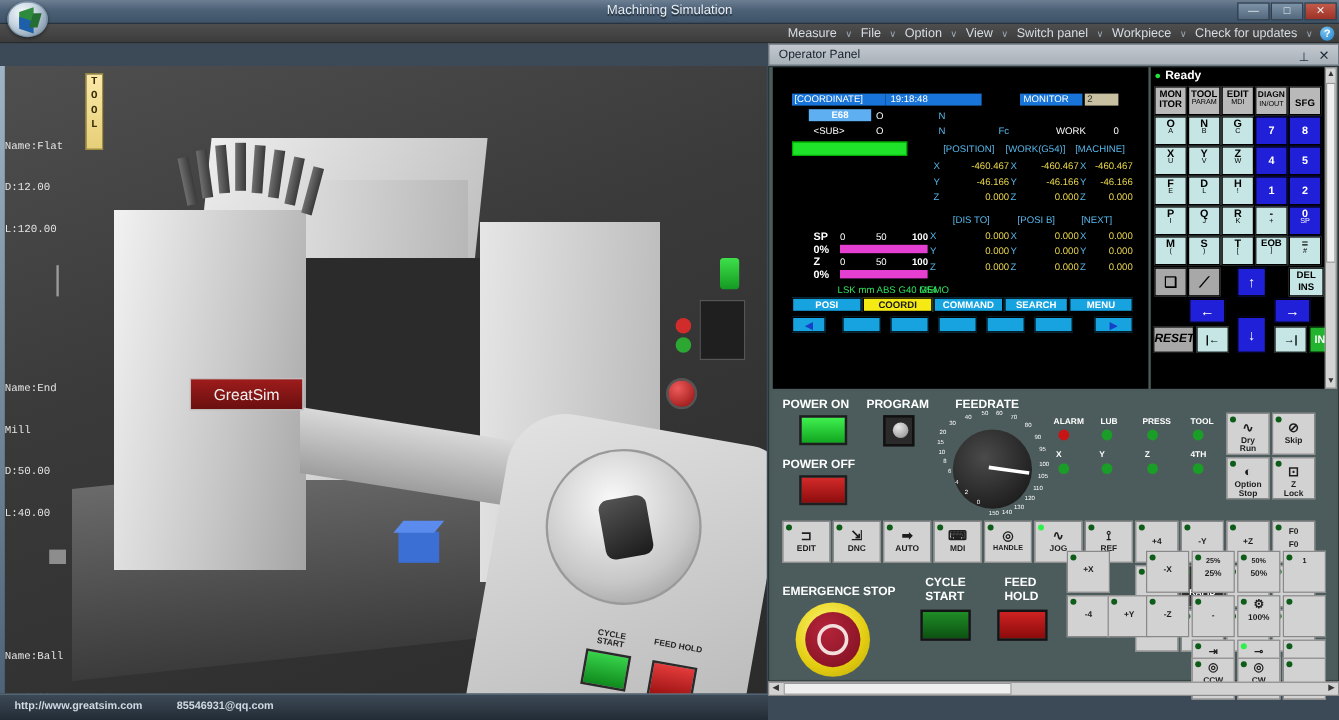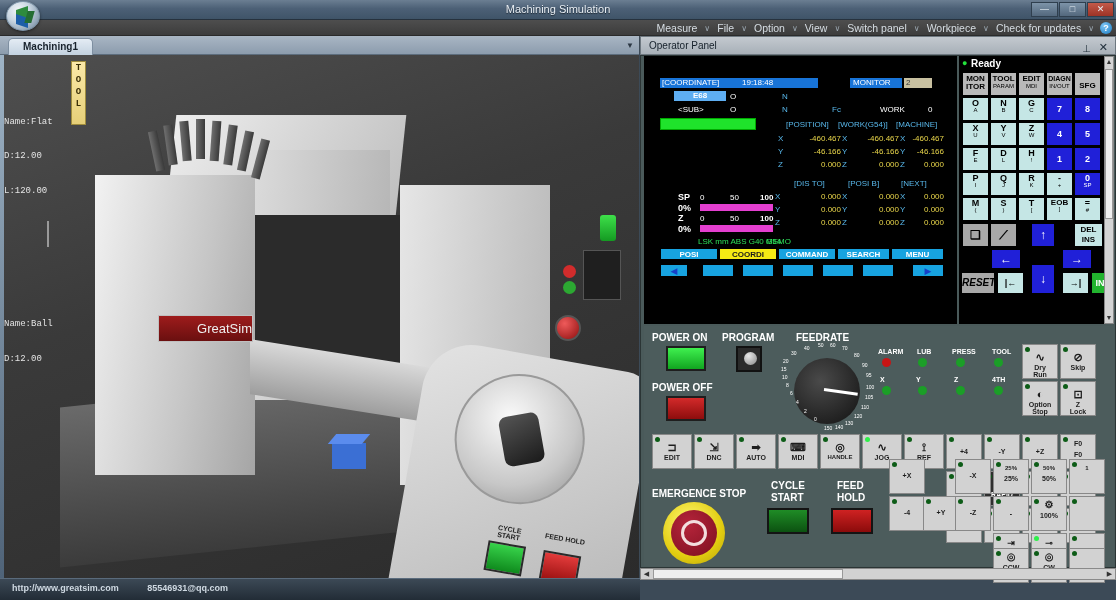--- a/index.html
+++ b/index.html
@@ -99,21 +99,21 @@
   .mach-head { left:170px; top:60px; width:230px; height:120px;
      background:linear-gradient(120deg,#ededed,#bdbdbd); transform:skewX(-6deg); }
   .mach-right { left:400px; top:130px; width:150px; height:300px;
      background:linear-gradient(95deg,#e6e6e6,#b8b8b8); }
   .mach-cab-dark { left:235px; top:160px; width:175px; height:170px; background:#2b2b2b; }
   .mach-table { left:250px; top:300px; width:200px; height:55px;
      background:linear-gradient(180deg,#d9d9d9,#9d9d9d); transform:skewY(9deg); }
   .logo-plate {
     left:158px; top:260px; width:95px; height:27px;
     background:linear-gradient(180deg,#9e1c1c,#6a0f0f); border:1px solid #c0c0c0;
-    color:#efefef; font-size:13px; text-align:right; line-height:26px;
+    color:#efefef; font-size:13px; text-align:center; line-height:26px;
     font-family:"Liberation Sans",sans-serif;
   }
   .blue-cube { left:332px; top:388px; width:34px; height:26px; background:#3b6fd4; }
   .blue-cube:after{content:"";position:absolute;left:0;top:-9px;width:34px;height:10px;background:#5b8ced;transform:skewX(-40deg);}
   .atc { left:150px; top:70px; width:180px; height:120px; }
   .atc i { position:absolute; width:9px; height:40px; background:linear-gradient(90deg,#6f6f6f,#3a3a3a); }
   .green-btn-top { left:600px; top:160px; width:16px; height:26px;
      background:linear-gradient(180deg,#3ee04a,#149a22); border-radius:3px; }
   .pendant {
     left:405px; top:300px; width:230px; height:280px;
@@ -279,24 +279,20 @@
       <div class="tm">Switch panel</div>
       <div class="cv">∨</div>
       <div class="tm">Workpiece</div>
       <div class="cv">∨</div>
       <div class="tm">Check for updates</div>
       <div class="cv">∨</div>
       <div class="helpic">?</div>
     </div>
   </div>
 
-  <div class="doc-tabbar">
-    <div class="doc-tab">Machining1</div>
-    <div class="doc-tab-arrow">▼</div>
-  </div>
 
   <div class="viewport">
     <div class="vp-left-strip"></div>
 
     <div class="m mach-base"></div>
     <div class="m mach-head"></div>
     <div class="m mach-col2"></div>
     <div class="m mach-cab-dark"></div>
     <div class="m mach-right"></div>
     <div class="m mach-col"></div>
@@ -332,20 +328,27 @@
 
     </div>
 
     <div class="toolpanel">
       <div class="tool-tab">T<br>O<br>O<br>L</div>
       <div class="tool-grp">
         <div>Name:Flat</div>
         <div>D:12.00</div>
         <div>L:120.00</div>
         <div class="tool-shaft" style="height:26px;"></div>
+      </div>
+      <div class="tool-grp">
+        <div>Name:End</div>
+        <div>Mill</div>
+        <div>D:50.00</div>
+        <div>L:40.00</div>
+        <div class="tool-shaft" style="height:12px;width:14px;background:#8d8d8d;"></div>
       </div>
       <div class="tool-grp">
         <div>Name:Ball</div>
         <div>D:12.00</div>
         
         
       </div>
       
       
       

